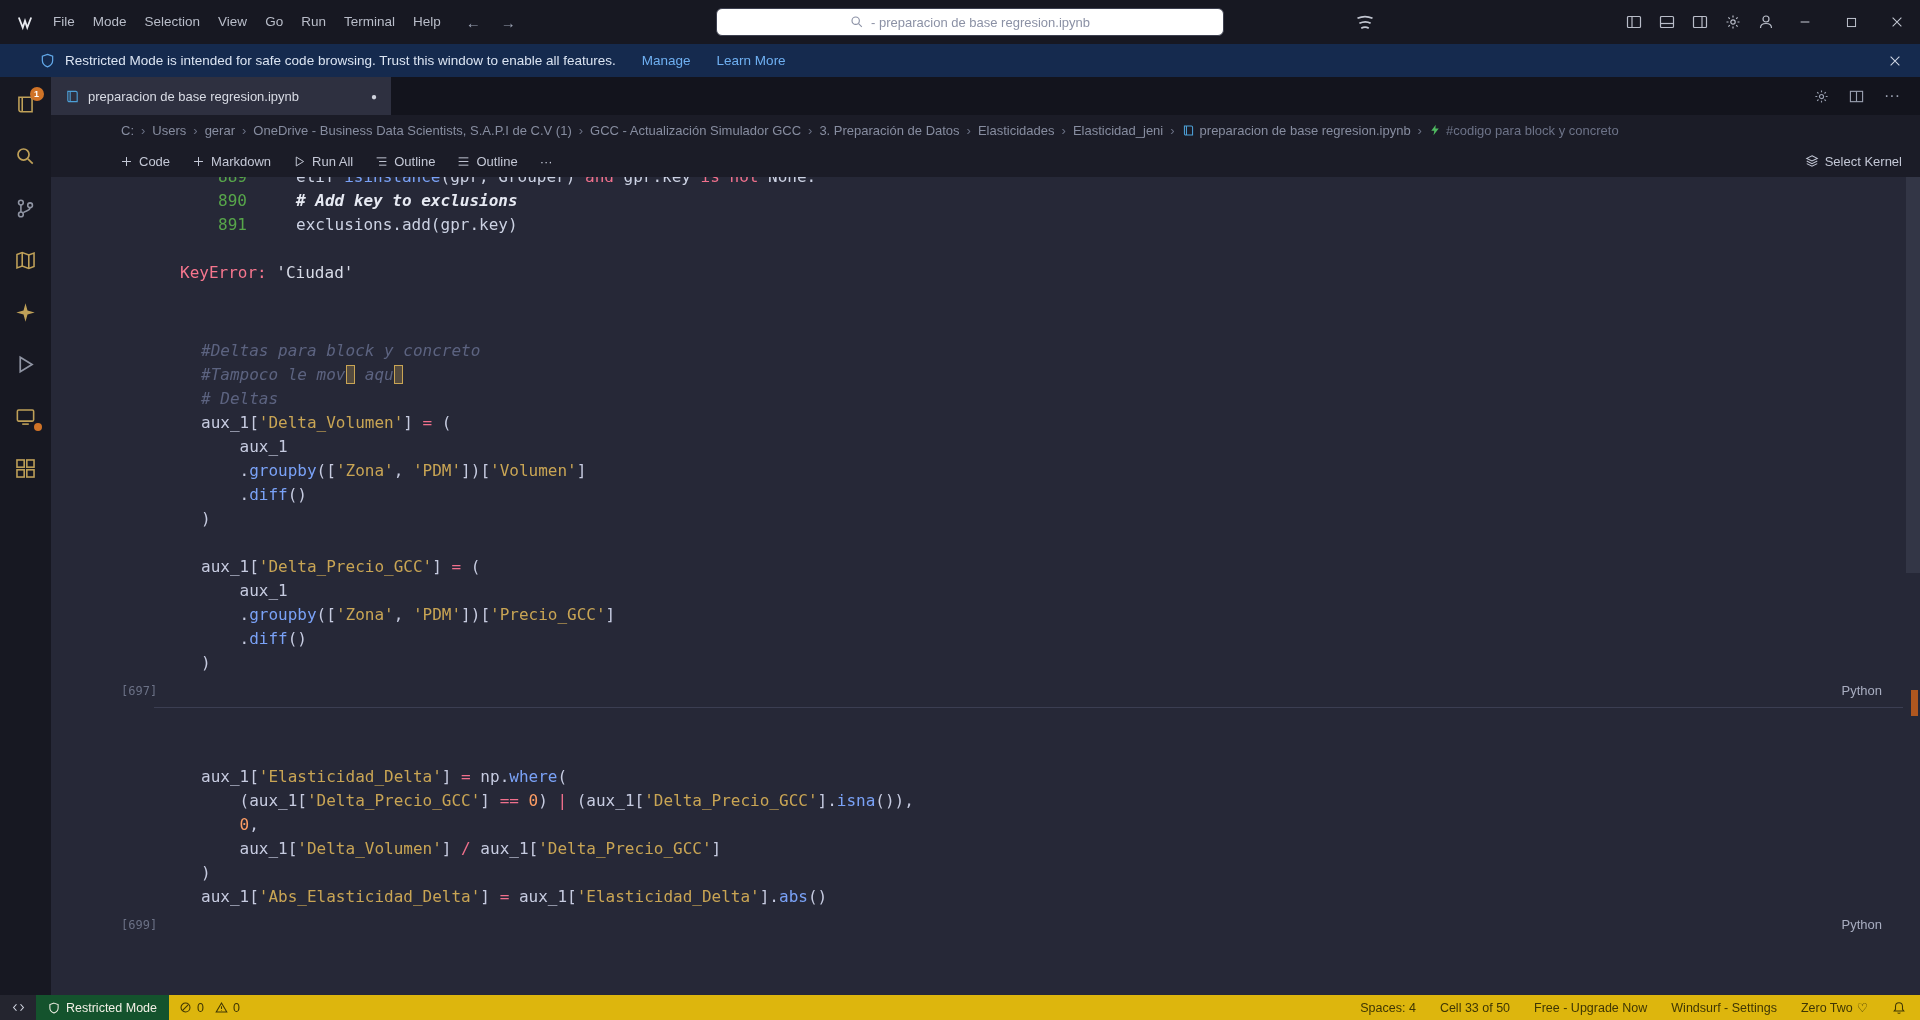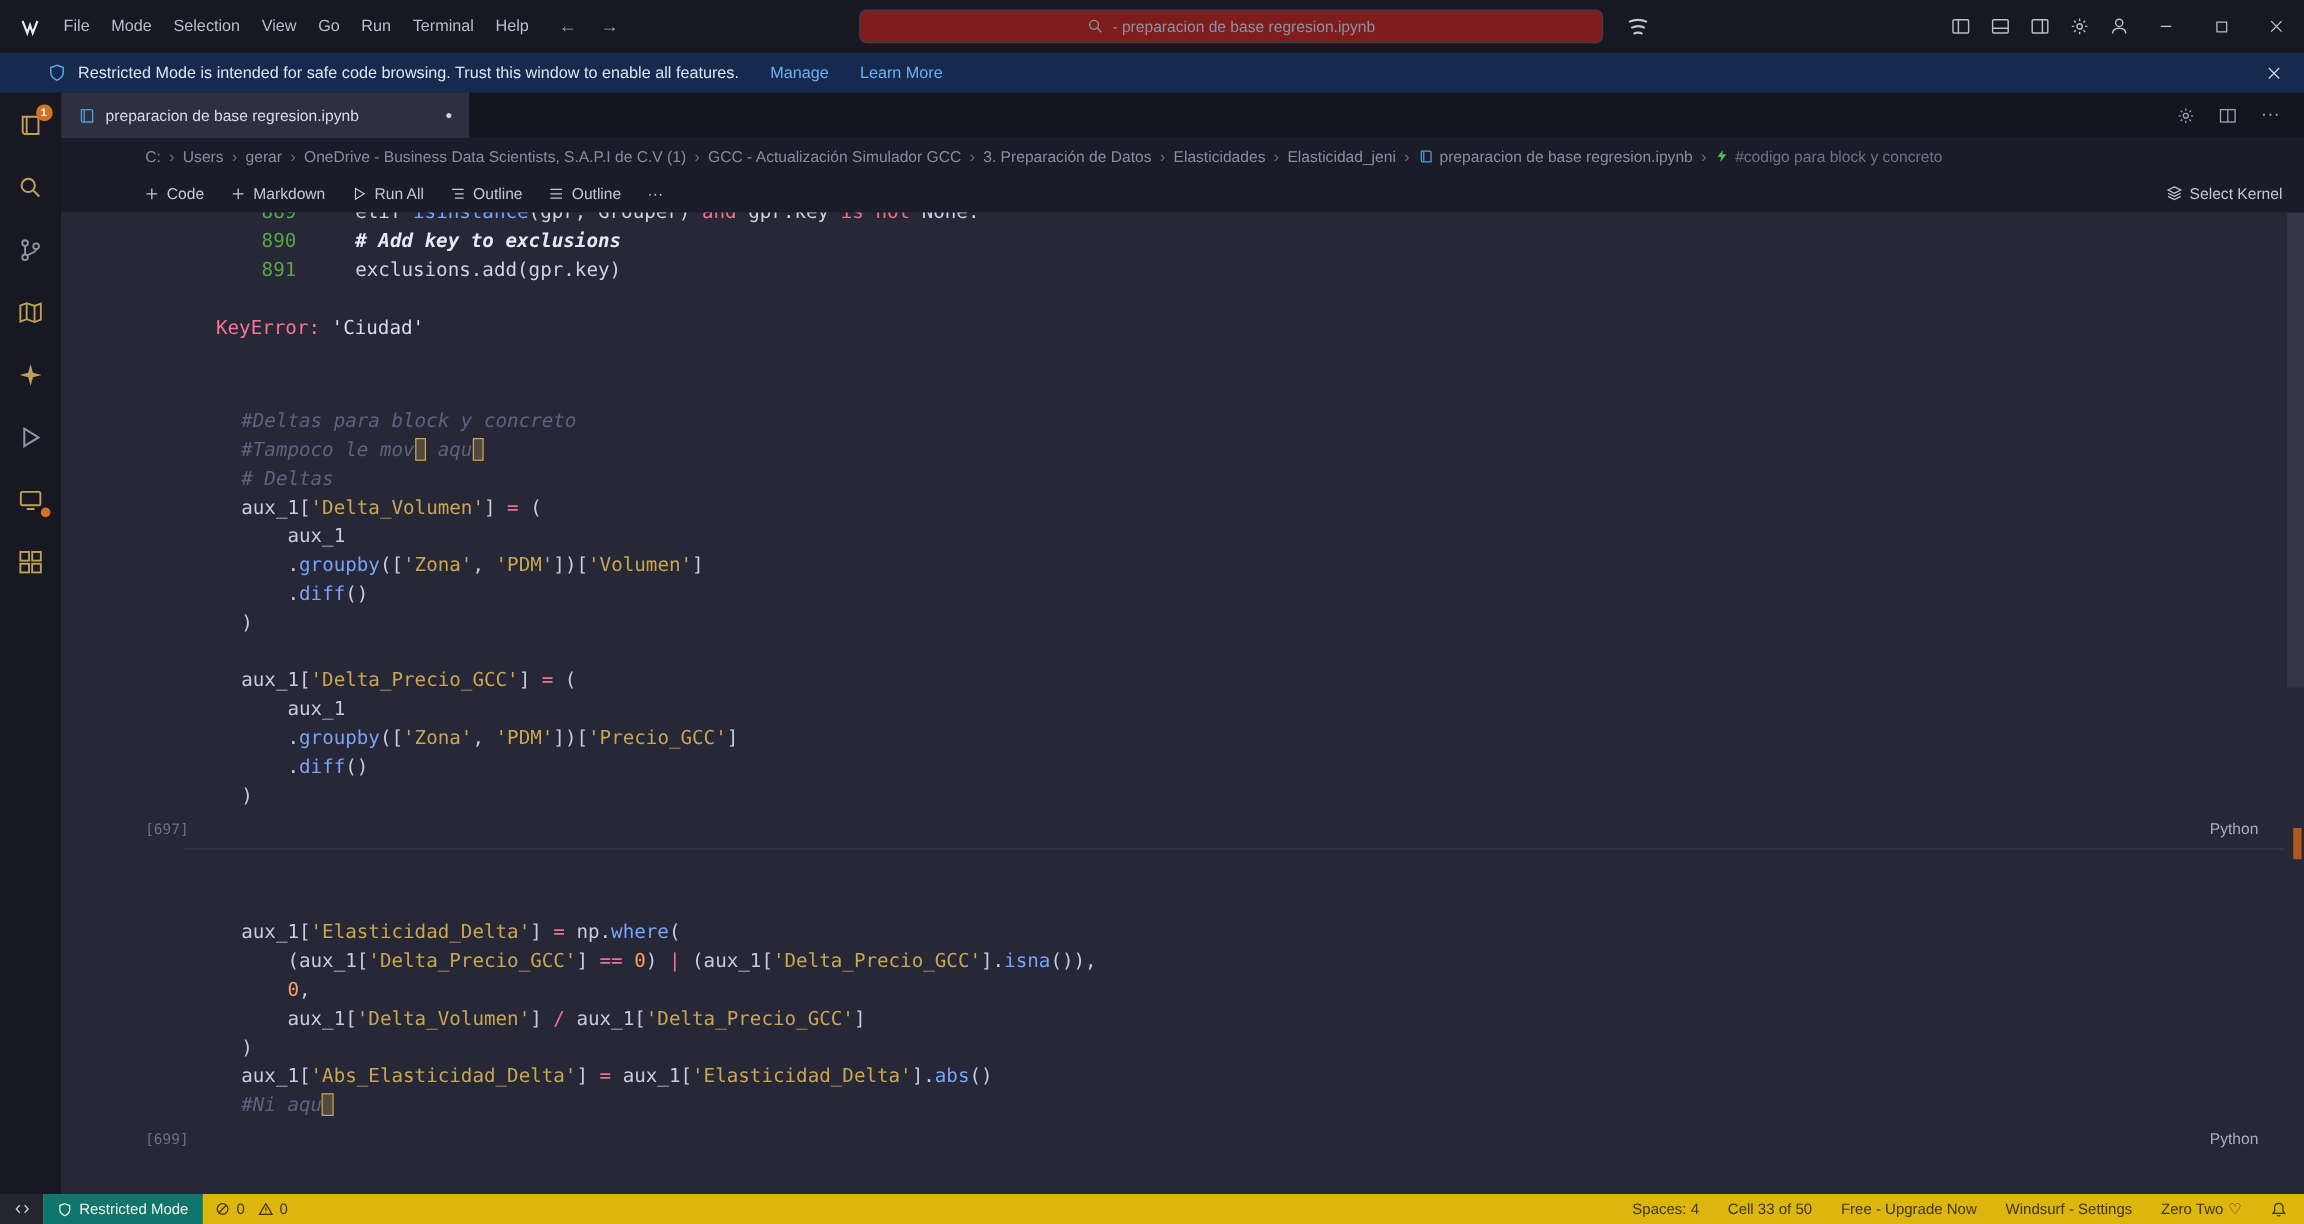--- a/index.html
+++ b/index.html
@@ -5,21 +5,21 @@
   * { margin:0; padding:0; box-sizing:border-box; }
   html,body { width:1920px; height:1020px; overflow:hidden; }
   body { font-family:"Liberation Sans", sans-serif; background:#262837; color:#c6cbe0; }
   .app { width:1920px; height:1020px; display:flex; flex-direction:column; }
 
   
   .titlebar { flex:0 0 44px; background:#171822; display:flex; align-items:center; position:relative; color:#b9bdc9; font-size:13.5px; }
   .app-logo { width:30px; height:30px; margin:0 4px 0 10px; display:flex; align-items:center; justify-content:center; color:#e8eaf0; }
   .menu-item { padding:0 9px; line-height:44px; cursor:default; }
   .nav-arrows { display:flex; gap:20px; margin-left:16px; font-size:15px; color:#9aa0b2; }
-  .searchbox { position:absolute; left:716px; top:8px; width:620px; height:28px; background:#7f1d1d; border:1px solid #3d4050; border-radius:6px; display:flex; align-items:center; justify-content:center; gap:7px; color:#8b91a5; font-size:13px; }
+  .searchbox { position:absolute; left:716px; top:8px; width:508px; height:28px; background:#ffffff; border:1px solid #3d4050; border-radius:6px; display:flex; align-items:center; justify-content:center; gap:7px; color:#8b91a5; font-size:13px; }
   .brand-wave { position:absolute; left:1355px; top:12px; color:#c3c7d2; }
   .tb-right { position:absolute; right:0; top:0; height:44px; display:flex; align-items:center; gap:0; }
   .tb-icon { width:33px; height:44px; display:flex; align-items:center; justify-content:center; color:#b9bdc9; }
   .win-ctl { width:46px; height:44px; display:flex; align-items:center; justify-content:center; color:#c3c7d2; }
 
   
   .banner { flex:0 0 33px; background:#152a4e; display:flex; align-items:center; color:#dbe4f2; font-size:13.5px; position:relative; }
   .banner-shield { margin-left:40px; margin-right:10px; color:#62a8e8; display:flex; }
   .banner-link { color:#6fb0f2; margin-left:26px; cursor:pointer; }
   .banner-close { position:absolute; right:18px; top:0; height:33px; display:flex; align-items:center; color:#cfd6e4; }
@@ -76,21 +76,21 @@
   .exec-count { color:#6b7186; font:12px "DejaVu Sans Mono", monospace; }
   .cell-lang { color:#a8adc0; font-size:13px; cursor:pointer; }
   .cell-sep { border-top:1px solid #3b3e52; margin:6px 17px 0 103px; }
 
   .scroll-thumb { position:absolute; top:0; right:0; width:14px; height:396px; background:rgba(130,136,158,0.15); }
   .scroll-marker { position:absolute; right:2px; top:513px; width:7px; height:26px; background:#b0571f; }
 
   
   .statusbar { flex:0 0 25px; background:#ddb60d; display:flex; align-items:center; font-size:12.5px; color:#3f3604; }
   .remote-box { width:36px; height:25px; background:#24252f; color:#cfd3df; display:flex; align-items:center; justify-content:center; cursor:pointer; }
-  .restricted-badge { height:25px; background:#0f766e; color:#f2f0e6; display:flex; align-items:center; gap:6px; padding:0 12px; cursor:pointer; }
+  .restricted-badge { height:25px; background:#14532d; color:#f2f0e6; display:flex; align-items:center; gap:6px; padding:0 12px; cursor:pointer; }
   .problems { display:flex; align-items:center; gap:5px; margin-left:10px; cursor:pointer; }
   .problems .cnt { margin-right:6px; }
   .sb-right { margin-left:auto; display:flex; align-items:center; gap:24px; margin-right:14px; }
   .sb-item { cursor:pointer; display:flex; align-items:center; gap:4px; }
 
   svg { display:block; }
 </style>
 </head>
 <body>
 
@@ -415,21 +415,20 @@
         <div class="cell-sep"></div>
 
         <div class="cell second">
           <div class="cell-code">
               <div class="code-line"><span class="tk-txt">aux_1[</span><span class="tk-str">'Elasticidad_Delta'</span><span class="tk-txt">] </span><span class="tk-op">=</span><span class="tk-txt"> np.</span><span class="tk-fn">where</span><span class="tk-txt">(</span></div>
               <div class="code-line"><span class="tk-txt">    (aux_1[</span><span class="tk-str">'Delta_Precio_GCC'</span><span class="tk-txt">] </span><span class="tk-op">==</span><span class="tk-txt"> </span><span class="tk-num">0</span><span class="tk-txt">) </span><span class="tk-op">|</span><span class="tk-txt"> (aux_1[</span><span class="tk-str">'Delta_Precio_GCC'</span><span class="tk-txt">].</span><span class="tk-fn">isna</span><span class="tk-txt">()),</span></div>
               <div class="code-line"><span class="tk-txt">    </span><span class="tk-num">0</span><span class="tk-txt">,</span></div>
               <div class="code-line"><span class="tk-txt">    aux_1[</span><span class="tk-str">'Delta_Volumen'</span><span class="tk-txt">] </span><span class="tk-op">/</span><span class="tk-txt"> aux_1[</span><span class="tk-str">'Delta_Precio_GCC'</span><span class="tk-txt">]</span></div>
               <div class="code-line"><span class="tk-txt">)</span></div>
               <div class="code-line"><span class="tk-txt">aux_1[</span><span class="tk-str">'Abs_Elasticidad_Delta'</span><span class="tk-txt">] </span><span class="tk-op">=</span><span class="tk-txt"> aux_1[</span><span class="tk-str">'Elasticidad_Delta'</span><span class="tk-txt">].</span><span class="tk-fn">abs</span><span class="tk-txt">()</span></div>
-              <div class="code-line"><span class="tk-com">#Ni aqu</span><span class="tk-bad">�</span></div>
             </div>
           <div class="cell-footer">
             <span class="exec-count">[699]</span>
             <span class="cell-lang">Python</span>
           </div>
         </div>
 
         <div class="scroll-thumb"></div>
         <div class="scroll-marker"></div>
       </div>

